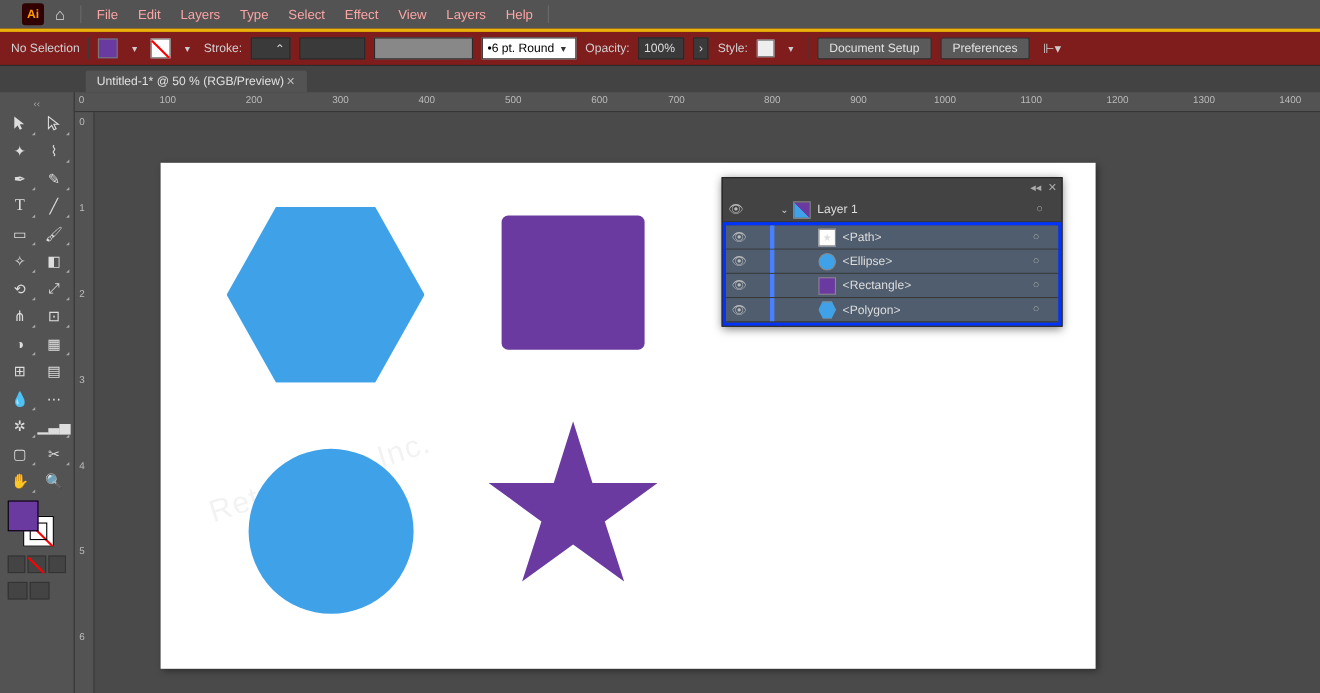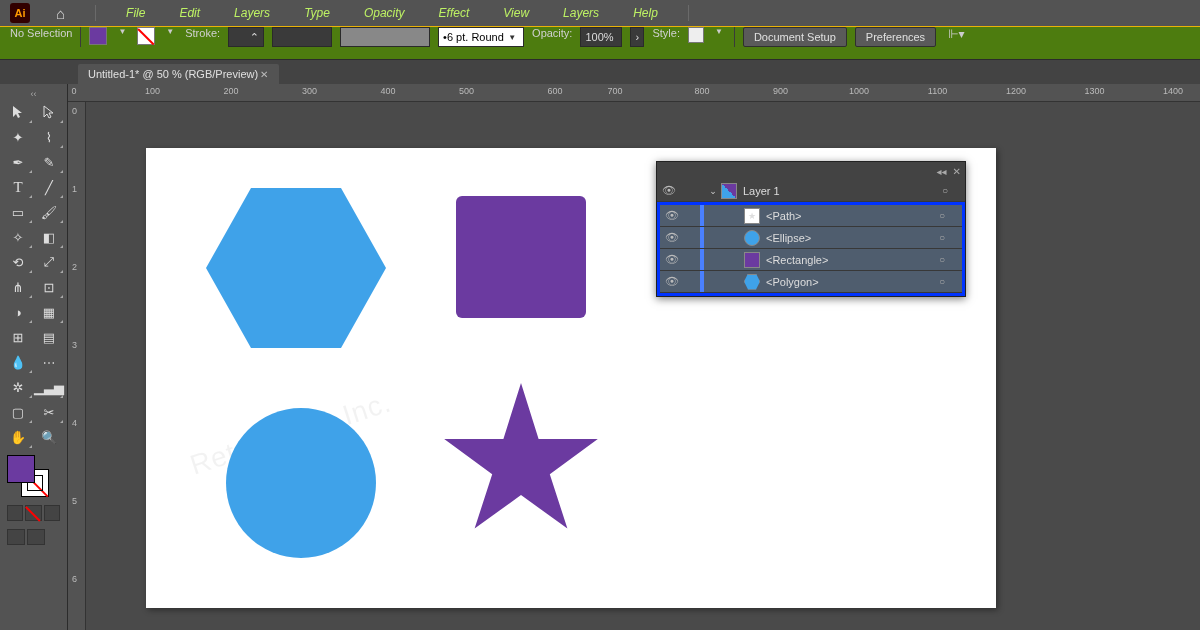--- a/index.html
+++ b/index.html
@@ -1,27 +1,27 @@
 <!DOCTYPE html>
 <html><head>
 <meta charset="utf-8">
 <style>
 * { margin:0; padding:0; box-sizing:border-box; font-family:"Segoe UI",Arial,sans-serif; }
 body { background:#535353; width:1200px; height:630px; overflow:hidden; position:relative; }
 
 
-.menubar { height:26px; background:#535353; display:flex; align-items:center; padding:0 10px; gap:18px; }
+.menubar { height:26px; background:#535353; display:flex; align-items:center; padding:0 20px; gap:2px; }
 .menubar .logo { width:20px; height:20px; background:#310000; border-radius:3px; display:flex; align-items:center; justify-content:center; }
 .menubar .logo span { color:#ff9a00; font-weight:bold; font-size:11px; }
 .menubar .home { margin:0 8px; color:#ddd; font-size:15px; }
 .menubar .sep { width:1px; height:16px; background:#6a6a6a; margin:0 4px; }
-.menubar .m { color:#bef264; font-size:12px; padding:3px 8px; cursor:pointer;font-style:italic; }
-
-
-.ctrlbar { height:34px; background:#4d7c0f; border-top:1px solid #eab308; border-bottom:1px solid #2b2b2b; display:flex; align-items:flex-start; padding:0 10px; gap:8px; }
+.menubar .m { color:#fca5a5; font-size:12px; padding:3px 8px; cursor:pointer; }
+
+
+.ctrlbar { height:34px; background:#7f1d1d; border-top:3px solid #eab308; border-bottom:1px solid #2b2b2b; display:flex; align-items:center; padding:0 10px; gap:8px; }
 .ctrlbar .lbl { color:#d0d0d0; font-size:11px; }
 .swatch { width:18px; height:18px; border:1px solid #777; display:inline-block; }
 .drop { color:#ccc; font-size:8px; padding:0 3px; }
 .ctrlbar .field { background:#3a3a3a; border:1px solid #2a2a2a; height:20px; display:flex; align-items:center; padding:0 4px; color:#ddd; font-size:11px; }
 .ctrlbar .btn { background:#5a5a5a; border:1px solid #2f2f2f; color:#e0e0e0; font-size:11px; padding:3px 10px; border-radius:2px; cursor:pointer; }
 
 
 .tabrow { height:24px; background:#434343; display:flex; align-items:end; padding-left:78px; }
 .tab { background:#535353; color:#e0e0e0; font-size:11px; padding:4px 10px; border-radius:2px 2px 0 0; display:flex; align-items:center; gap:2px; }
 .tab .x { color:#bbb; font-size:10px; }
@@ -86,21 +86,21 @@
 <div class="menubar">
   <div class="logo">
       <span>Ai</span>
     </div>
   <span class="home">⌂</span>
   <span class="sep"></span>
   <span class="m">File</span>
   <span class="m">Edit</span>
   <span class="m">Layers</span>
   <span class="m">Type</span>
-  <span class="m">Opacity</span>
+  <span class="m">Select</span>
   <span class="m">Effect</span>
   <span class="m">View</span>
   <span class="m">Layers</span>
   <span class="m">Help</span>
   <span class="sep"></span>
 </div>
 
 <div class="ctrlbar">
   <span class="lbl">No Selection</span>
   <span class="sep" style="width:1px;height:20px;background:#3a3a3a;"></span>
@@ -202,21 +202,21 @@
 
   <div class="ws">
     <div class="hruler">
       <div class="ticks" id="hticks">
           <div class="ticklbl" style="left: 2px;">0</div>
           <div class="ticklbl" style="left: 80.5px;">100</div>
           <div class="ticklbl" style="left: 159px;">200</div>
           <div class="ticklbl" style="left: 237.5px;">300</div>
           <div class="ticklbl" style="left: 316px;">400</div>
           <div class="ticklbl" style="left: 394.5px;">500</div>
-          <div class="ticklbl" style="left: 473px; margin-left: 10px;">600</div>
+          <div class="ticklbl" style="left: 473px;">600</div>
           <div class="ticklbl" style="left: 543px;">700</div>
           <div class="ticklbl" style="left: 630px;">800</div>
           <div class="ticklbl" style="left: 708.5px;">900</div>
           <div class="ticklbl" style="left: 787px;">1000</div>
           <div class="ticklbl" style="left: 865.5px;">1100</div>
           <div class="ticklbl" style="left: 944px;">1200</div>
           <div class="ticklbl" style="left: 1022.5px;">1300</div>
           <div class="ticklbl" style="left: 1101px;">1400</div>
         </div>
     </div>

